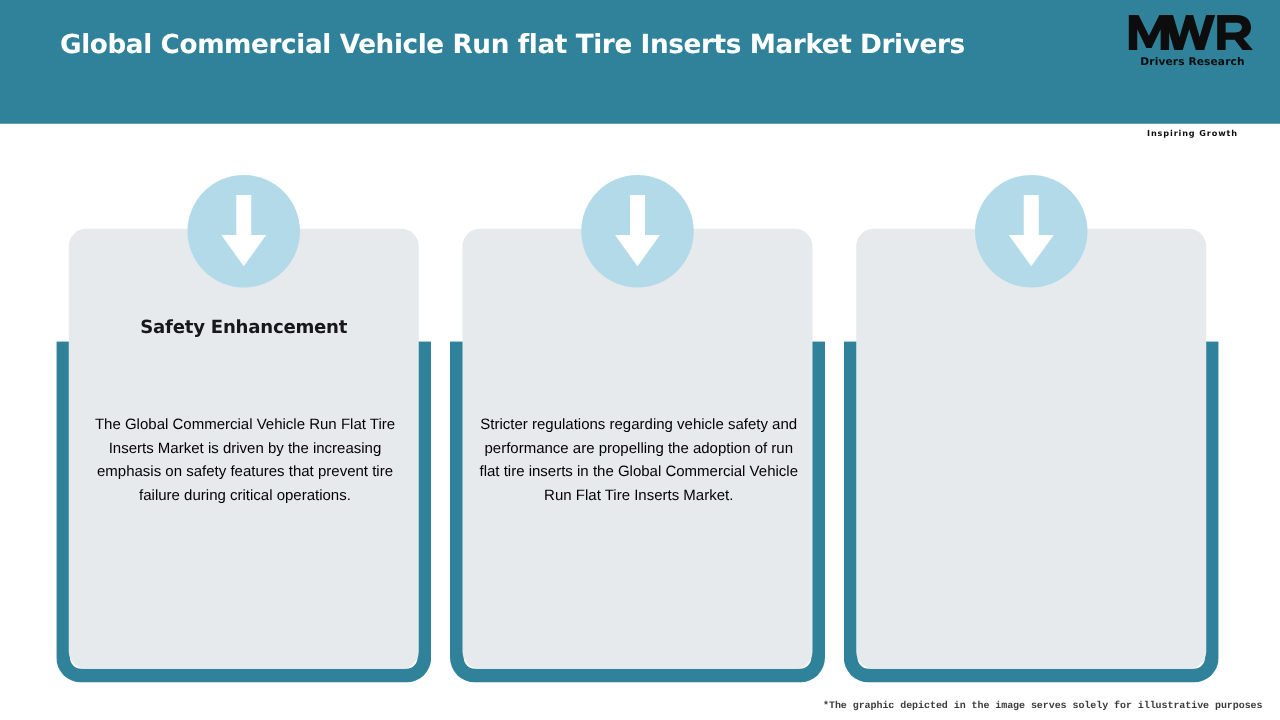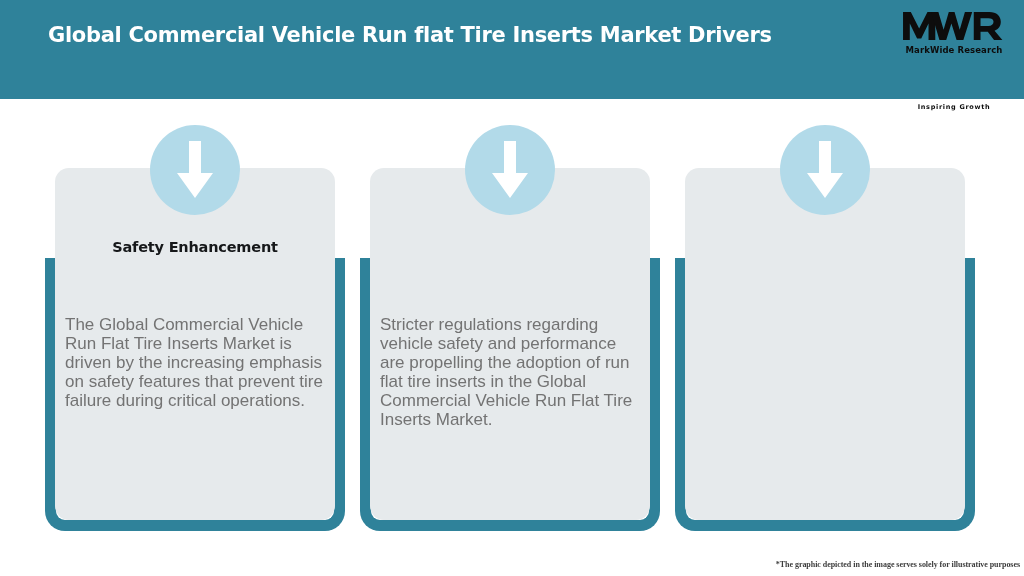--- a/index.html
+++ b/index.html
@@ -79,21 +79,21 @@
     font-weight: bold;
     letter-spacing: 0.7px;
     line-height: 9px;
     margin-top: 48px;
   }
 
   
   .cards {
     position: absolute;
     left: 0;
-    top: 87px;
+    top: 102px;
     width: 872px;
     height: 440px;
   }
 
   .card-group {
     position: absolute;
     top: 0;
     width: 300px;
     height: 440px;
   }
@@ -156,48 +156,48 @@
     font-weight: bold;
     letter-spacing: -0.2px;
     line-height: 20px;
   }
 
   .card-body {
     position: absolute;
     left: 20px;
     top: 228px;
     width: 262px;
-    color: #737373;
+    color: #000000;
     font-family: "Liberation Sans", sans-serif;
-    font-size: 17px;
+    font-size: 12px;
     font-weight: normal;
     line-height: 19px;
-    text-align: left;
+    text-align: center;
   }
 
   
   .source-note {
     position: absolute;
     left: 0;
     top: 555px;
     width: 1024px;
     text-align: center;
     color: #4d4d4d;
     font-family: "DejaVu Sans", sans-serif;
     font-size: 11.5px;
     font-weight: bold;
     letter-spacing: -0.1px;
     line-height: 14px;
   }
   .disclaimer-note {
     position: absolute;
-    right: 4px;
+    right: 14px;
     top: 559px;
     color: #3d3d3d;
-    font-family: Liberation Serif, serif;
+    font-family: Liberation Mono, monospace;
     font-size: 8px;
     font-weight: bold;
     letter-spacing: -0.05px;
     line-height: 11px;
     white-space: nowrap;
   }
 </style>
 </head>
 <body>
 
@@ -210,21 +210,21 @@
     <svg class="logo-mark" viewBox="0 0 200 62" aria-hidden="true">
       <g fill="#0d0d0d">
 
         <path d="M2 58 L2 4 L17 4 L33 36 L49 4 L64 4 L64 58 L51 58 L51 26 L37 55 L29 55 L15 26 L15 58 Z"></path>
 
         <path d="M56 4 L70 4 L80 38 L90 4 L101 4 L111 38 L121 4 L135 4 L118 58 L105 58 L95 26 L85 58 L72 58 Z"></path>
 
         <path d="M138 58 L138 4 L168 4 C182 4 190 12 190 23 C190 31 186 37 178 40 L193 58 L177 58 L165 42 L151 42 L151 58 Z M151 16 L151 31 L166 31 C172 31 176 28 176 23 C176 18 172 16 166 16 Z"></path>
       </g>
     </svg>
-    <span class="logo-name">MarkWide Research</span>
+    <span class="logo-name">Drivers Research</span>
     <span class="logo-tagline">Inspiring Growth</span>
   </div>
 
   <div class="cards">
 
     <div class="card-group g1">
       <div class="card-backing"></div>
       <div class="card-panel"></div>
       <div class="card-icon">
         <svg viewBox="0 0 38 58" aria-hidden="true">

